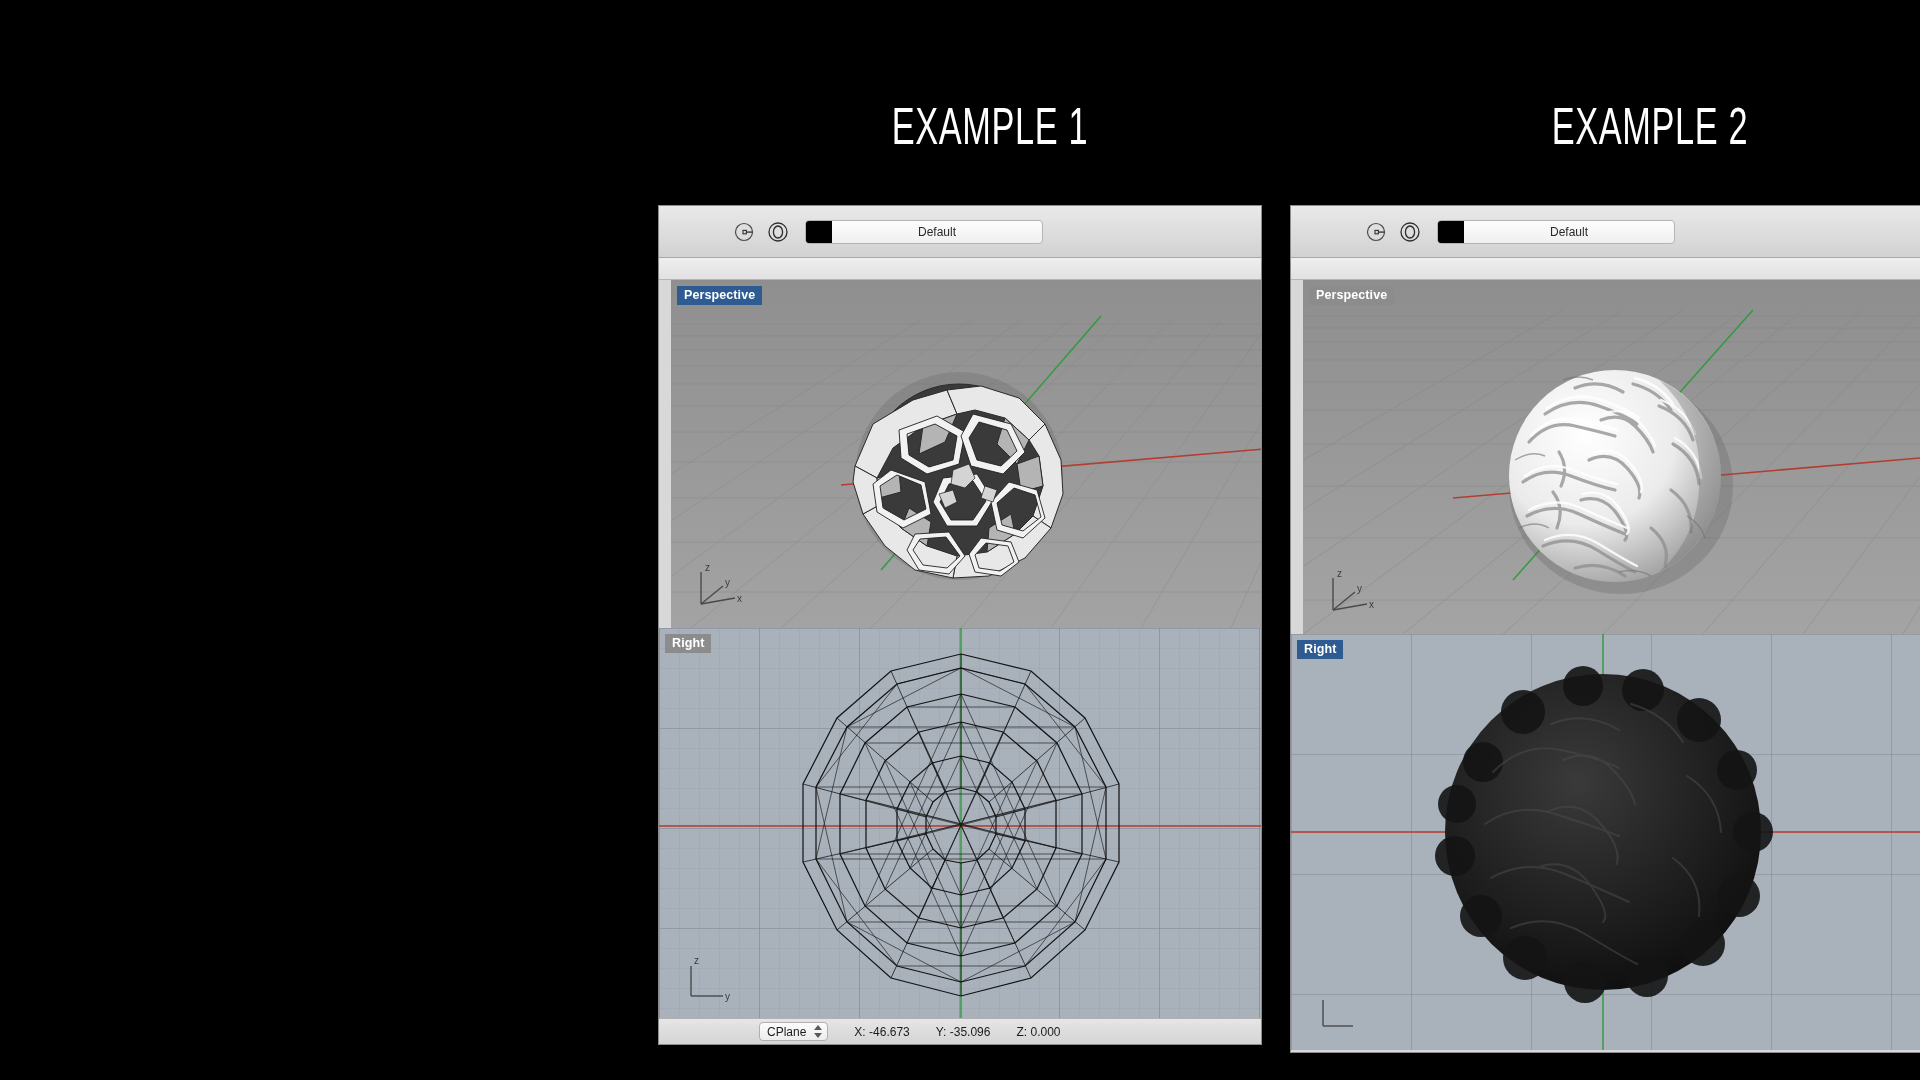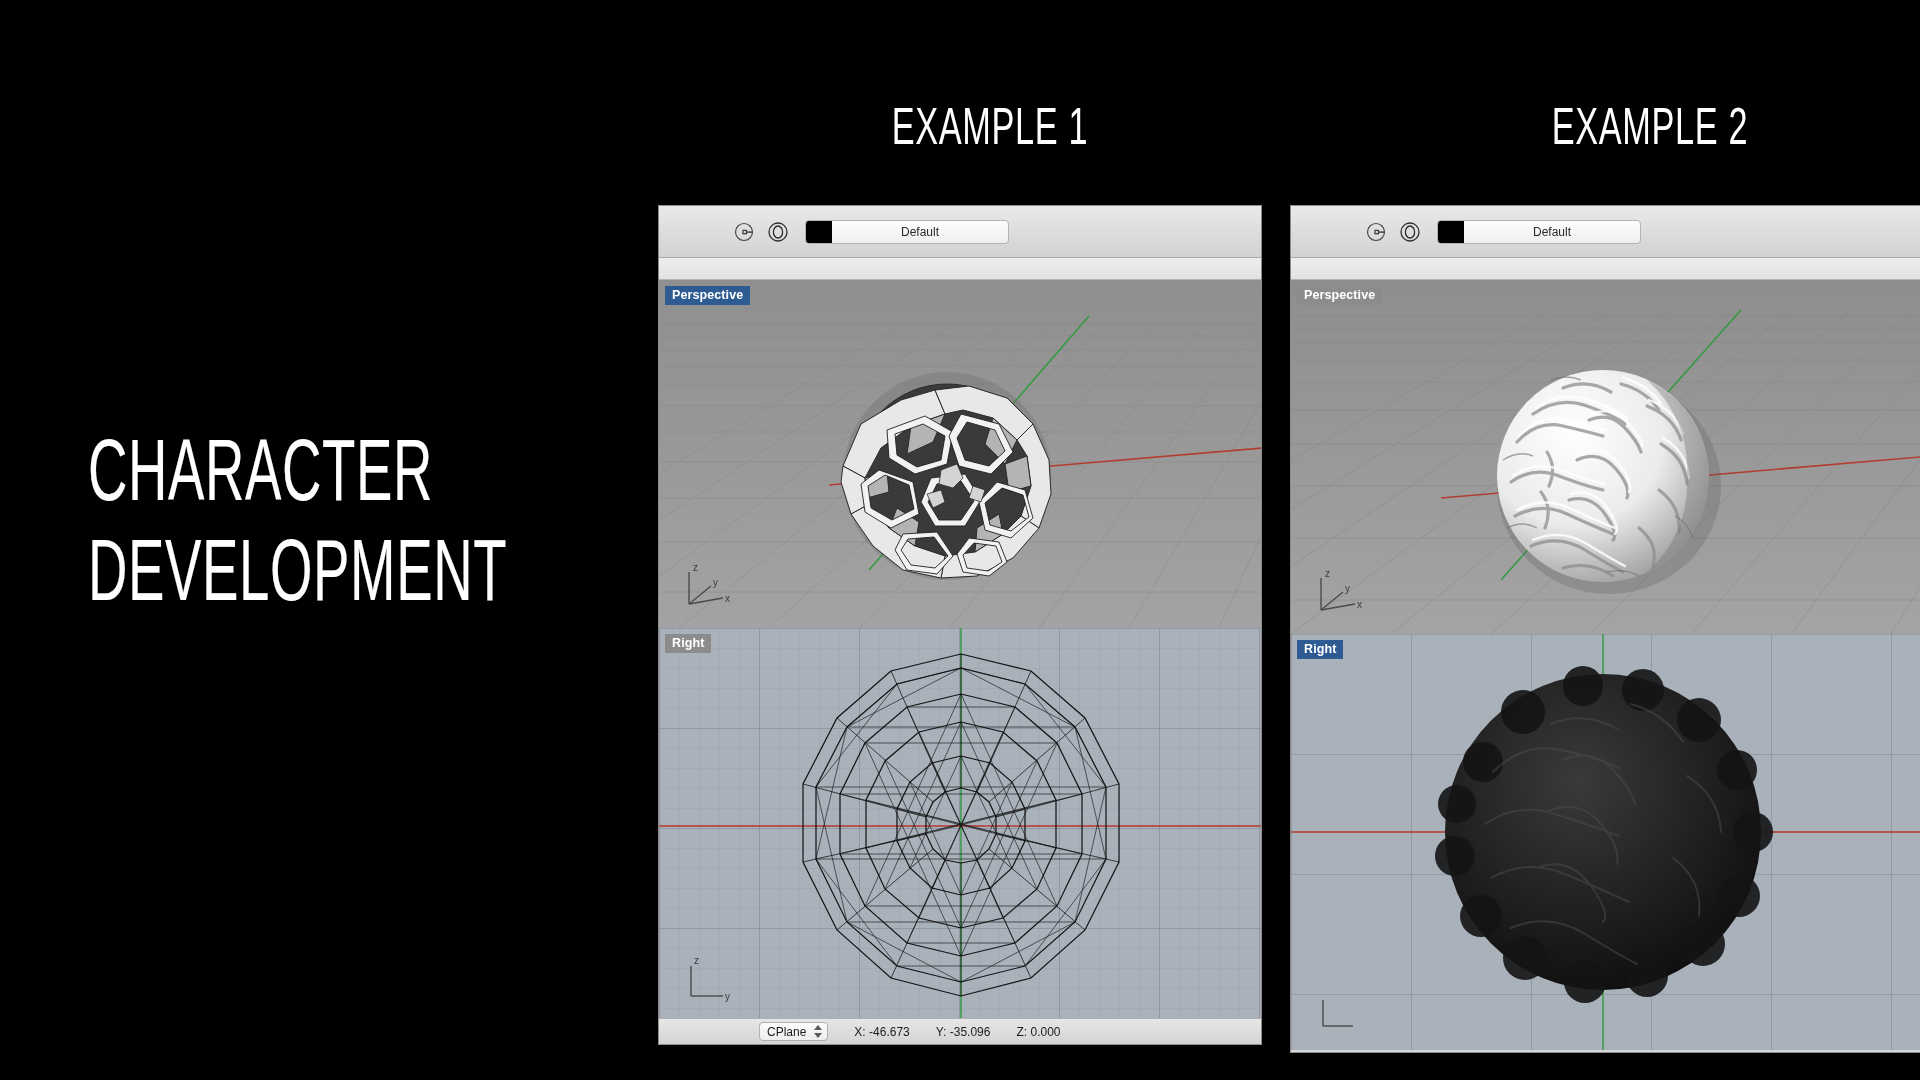--- a/index.html
+++ b/index.html
@@ -81,21 +81,21 @@
     width: 25px; height: 25px;
     display: flex; align-items: center; justify-content: center;
     flex: 0 0 auto;
   }
   .tb-icon svg { display: block; }
 
   .layer-control {
     display: flex;
     align-items: center;
     height: 24px;
-    width: 204px;
+    width: 238px;
     margin-left: 6px;
     border: 1px solid #b4b4b4;
     border-radius: 4px;
     background: linear-gradient(#fdfdfd, #efefef);
     overflow: hidden;
   }
   .layer-swatch {
     width: 26px; height: 100%;
     background: #000000;
     flex: 0 0 auto;
@@ -114,21 +114,21 @@
     height: 22px;
     background: linear-gradient(#eeeeee, #e2e2e2);
     border-bottom: 1px solid #b5b5b5;
   }
 
   
   .viewport {
     position: relative;
     overflow: hidden;
   }
-  .viewport.persp { background: #f97316; }
+  .viewport.persp { background: #f97316; margin-left: 12px; }
   .viewport.right { background: #fca5a5; }
 
   .vp-label {
     position: absolute;
     left: 6px;  top: 6px;
     padding: 2px 7px 3px 7px;
     font-size: 12.5px;
     font-weight: bold;
     color: #ffffff;
     font-family: "Liberation Sans", sans-serif;
@@ -185,24 +185,20 @@
   .stepper i.up   { top: 0;    border-bottom: 5px solid #5a5a5a; }
   .stepper i.down { bottom: 0; border-top: 5px solid #5a5a5a; }
 
   .coord { white-space: nowrap; }
 </style>
 </head>
 <body>
 
 <div id="stage">
 
-  <div class="title-block">
-    <div class="title-line">CHARACTER</div>
-    <div class="title-line">DEVELOPMENT</div>
-  </div>
 
   <div class="example-caption" id="caption-1">EXAMPLE 1</div>
   <div class="example-caption" id="caption-2">EXAMPLE 2</div>
 
   <div class="rhino-window" id="window-1">
 
     <div class="rhino-toolbar">
       <div class="tb-icon">
         <svg width="24" height="24" viewBox="0 0 24 24">
           <circle cx="12" cy="12" r="8.5" fill="none" stroke="#4a4a4a" stroke-width="1.2"></circle>

